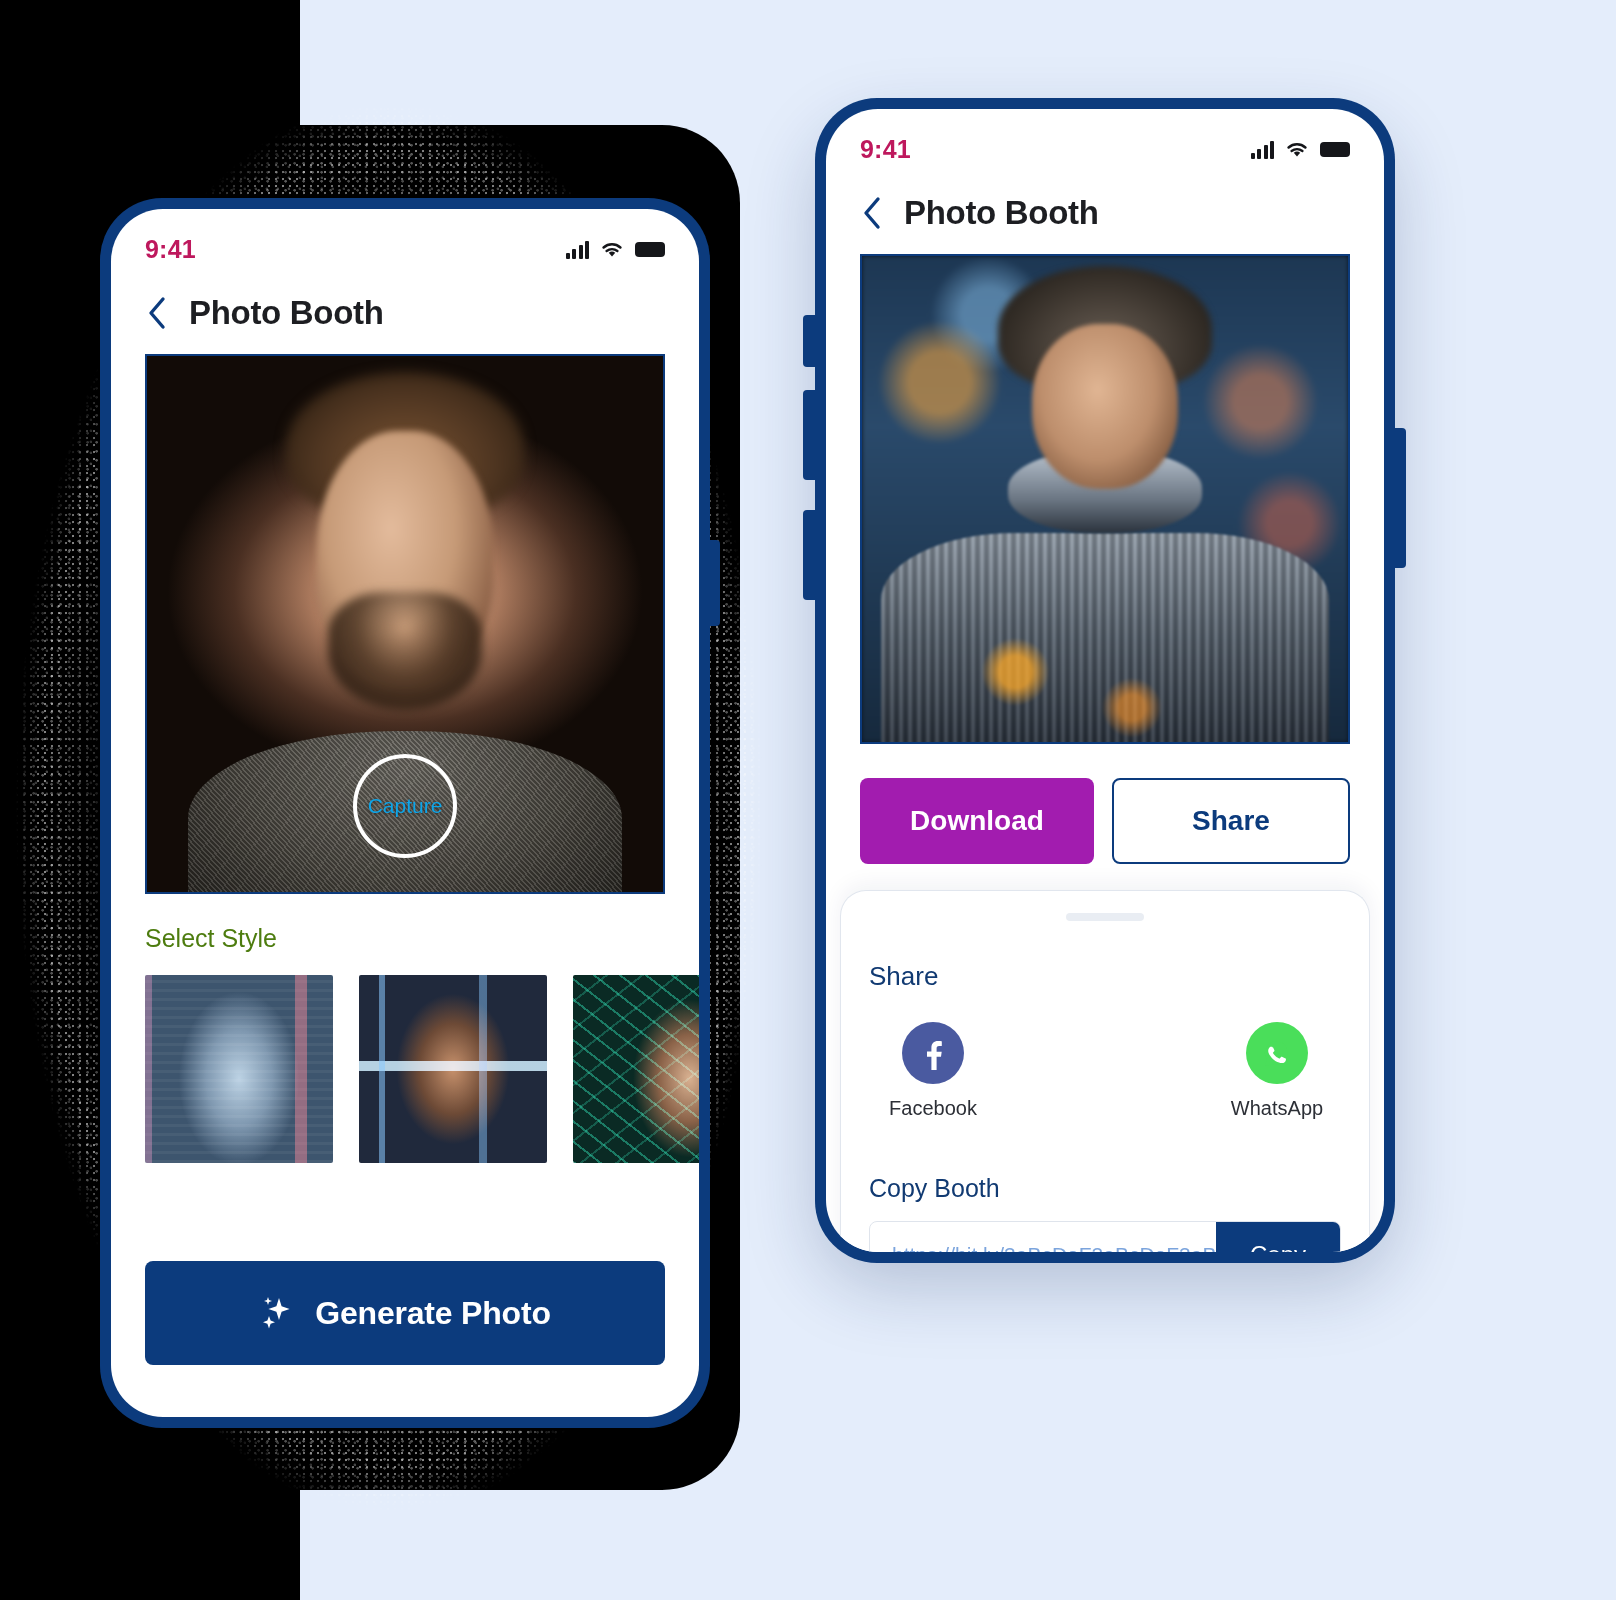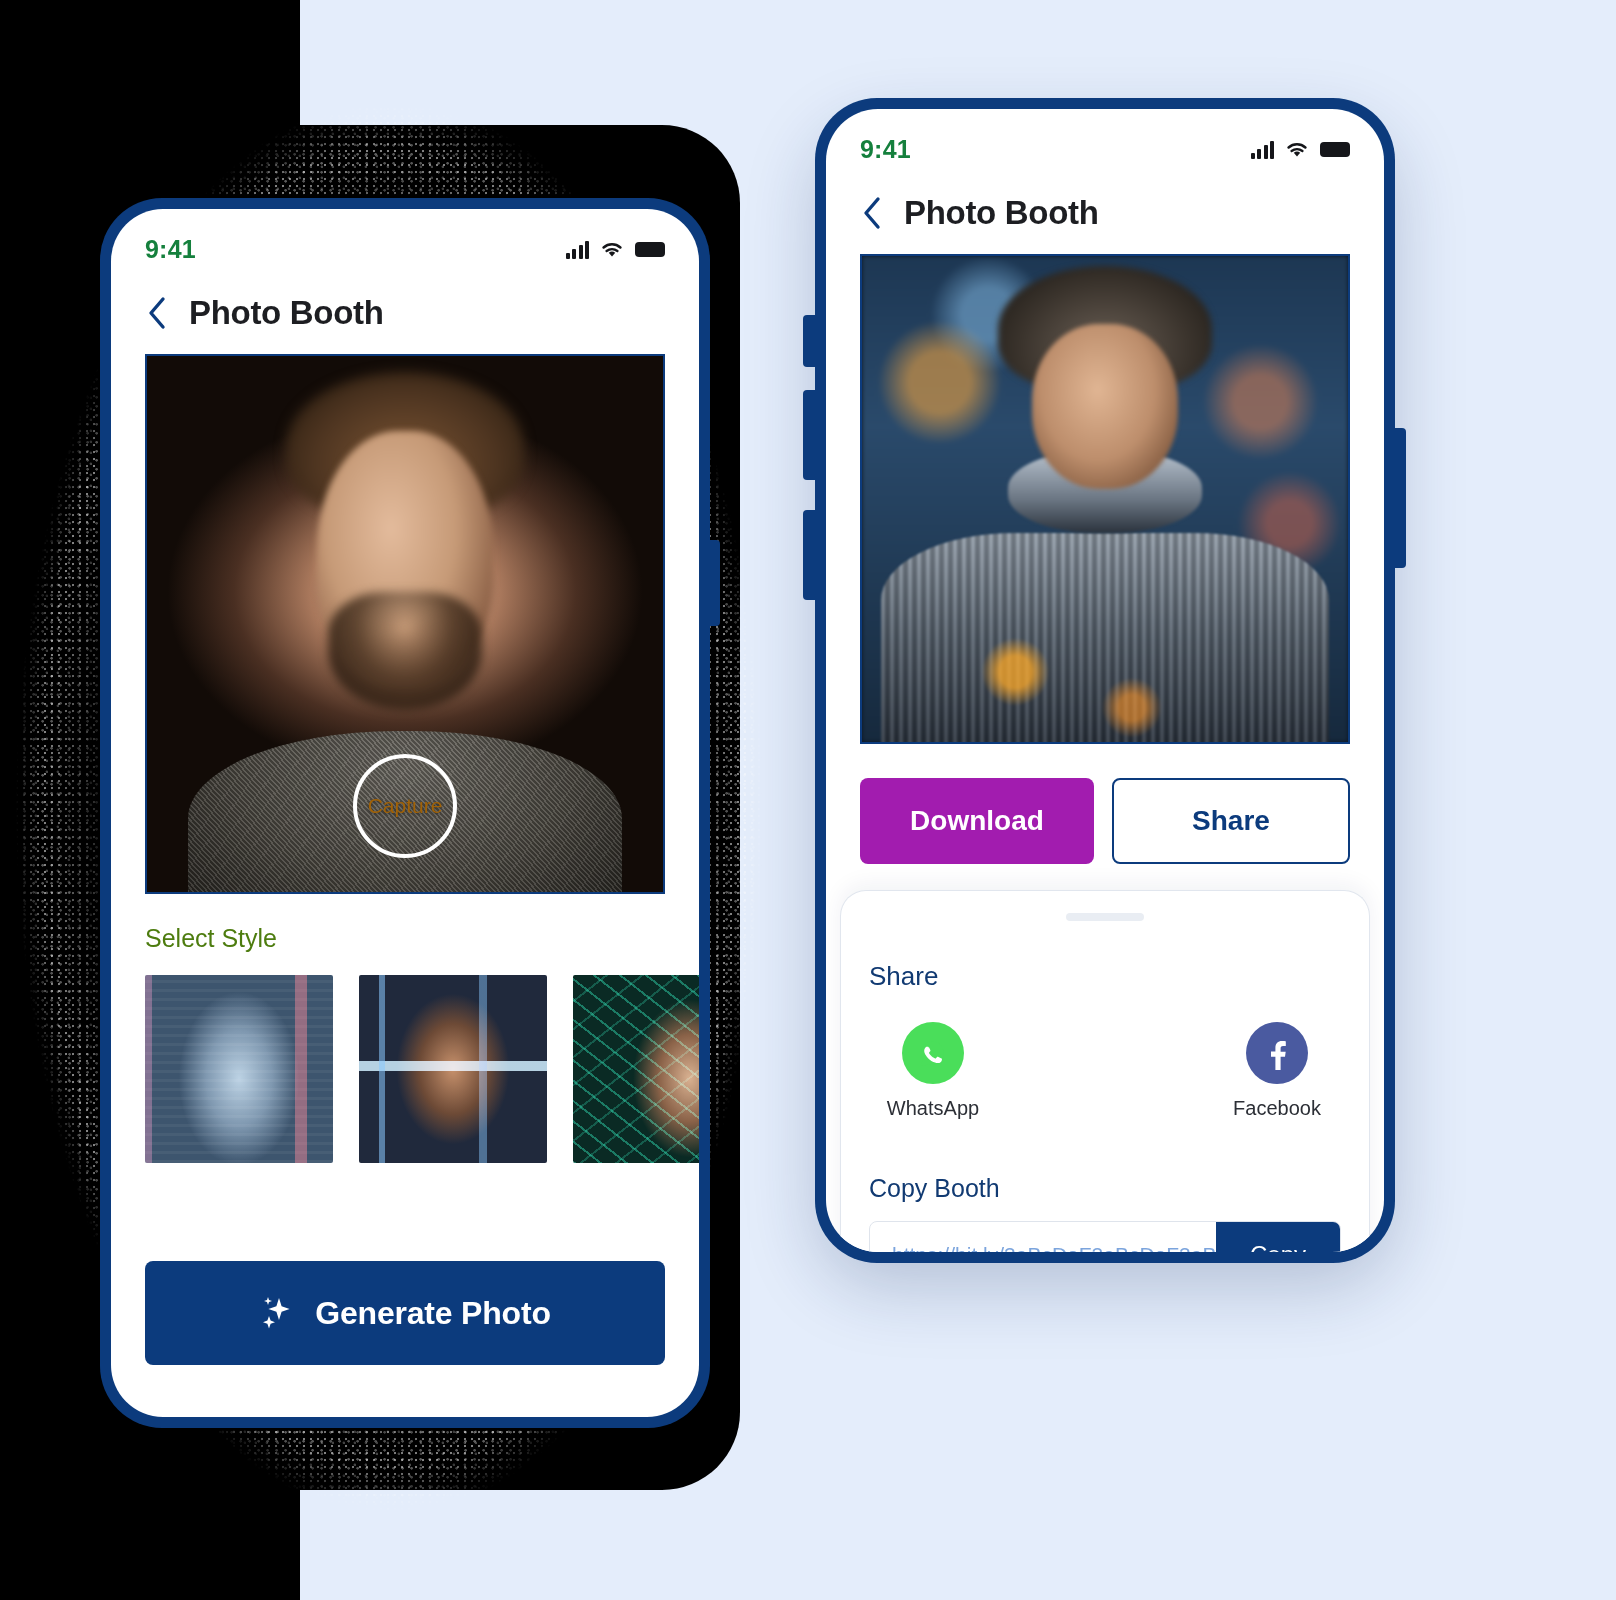--- a/index.html
+++ b/index.html
@@ -97,21 +97,21 @@
   
   .status-bar {
     display: flex;
     align-items: center;
     justify-content: space-between;
     padding: 26px 34px 4px 34px;
   }
   .status-time {
     font-size: 25px;
     font-weight: 700;
-    color: #15803d;
+    color: #be185d;
     letter-spacing: .2px;
   }
   .status-icons {
     display: flex;
     align-items: center;
     gap: 11px;
   }
   .bars { display: flex; align-items: flex-end; gap: 2.5px; height: 18px; }
   .bars i { display: block; width: 4px; background: #15161a; border-radius: 1px; }
   .bars i:nth-child(1) { height: 6px; }
@@ -192,21 +192,21 @@
   .capture-btn {
     position: absolute;
     left: 50%; top: 84%;
     transform: translate(-50%, -50%);
     width: 104px; height: 104px;
     border-radius: 50%;
     border: 4px solid #ffffff;
     display: flex;
     align-items: center;
     justify-content: center;
-    color: #a16207;
+    color: #0ea5e9;
     font-size: 21px;
     font-weight: 400;
     background: transparent;
     text-shadow: 0 1px 3px rgba(0,0,0,.45);
   }
 
   
   .section-label {
     font-size: 25px;
     color: #4d7c0f;
@@ -575,38 +575,38 @@
     </div>
 
     <div class="share-sheet">
       <div class="grabber"></div>
 
       <div class="share-heading">Share</div>
 
       <div class="share-targets">
 
         <div class="share-target">
+          <span class="circ circ-facebook">
+            <svg width="34" height="34" viewBox="0 0 34 34">
+              <path d="M20.6 34V20.8h4.4l.7-5.1h-5.1v-3.3c0-1.5.4-2.5 2.5-2.5h2.7V5.3c-.5-.1-2.1-.2-3.9-.2-3.9 0-6.5 2.4-6.5 6.7v3.8h-4.4v5.1h4.4V34z" fill="#ffffff"></path>
+            </svg>
+          </span>
+          <span class="share-target-label">Facebook</span>
+        </div>
+
+        <div class="share-target">
           <span class="circ circ-whatsapp">
             <svg width="36" height="36" viewBox="0 0 36 36">
               <path d="M18 6a12 12 0 0 0-10.3 18.1L6 31l7.1-1.6A12 12 0 1 0 18 6z" fill="#4ade5a"></path>
               <path d="M13.6 12.4c-.3-.7-.6-.7-.9-.7h-.8c-.3 0-.8.1-1.2.6s-1.5 1.5-1.5 3.6 1.6 4.2 1.8 4.5c.2.3 3 4.8 7.4 6.5 3.7 1.4 4.4 1.2 5.2 1.1.8-.1 2.6-1 3-2.1.4-1 .4-1.9.3-2.1-.1-.2-.4-.3-.9-.5l-3-1.5c-.4-.2-.7-.3-1 .2l-1 1.3c-.2.3-.4.3-.8.1-.4-.2-1.9-.7-3.6-2.2-1.3-1.2-2.2-2.6-2.5-3-.2-.4 0-.7.2-.9l.7-.8c.2-.3.3-.5.4-.8.1-.3 0-.6-.1-.8l-1.2-2.5z" fill="#ffffff"></path>
             </svg>
           </span>
           <span class="share-target-label">WhatsApp</span>
         </div>
 
-        <div class="share-target">
-          <span class="circ circ-facebook">
-            <svg width="34" height="34" viewBox="0 0 34 34">
-              <path d="M20.6 34V20.8h4.4l.7-5.1h-5.1v-3.3c0-1.5.4-2.5 2.5-2.5h2.7V5.3c-.5-.1-2.1-.2-3.9-.2-3.9 0-6.5 2.4-6.5 6.7v3.8h-4.4v5.1h4.4V34z" fill="#ffffff"></path>
-            </svg>
-          </span>
-          <span class="share-target-label">Facebook</span>
-        </div>
-
 
 
       </div>
 
       <div class="copy-heading">Copy Booth</div>
 
       <div class="copy-row">
         <div class="copy-url">https://bit.ly/3aBcDeF3aBcDeF3aBcDeF…</div>
         <button class="copy-btn">Copy</button>
       </div>

